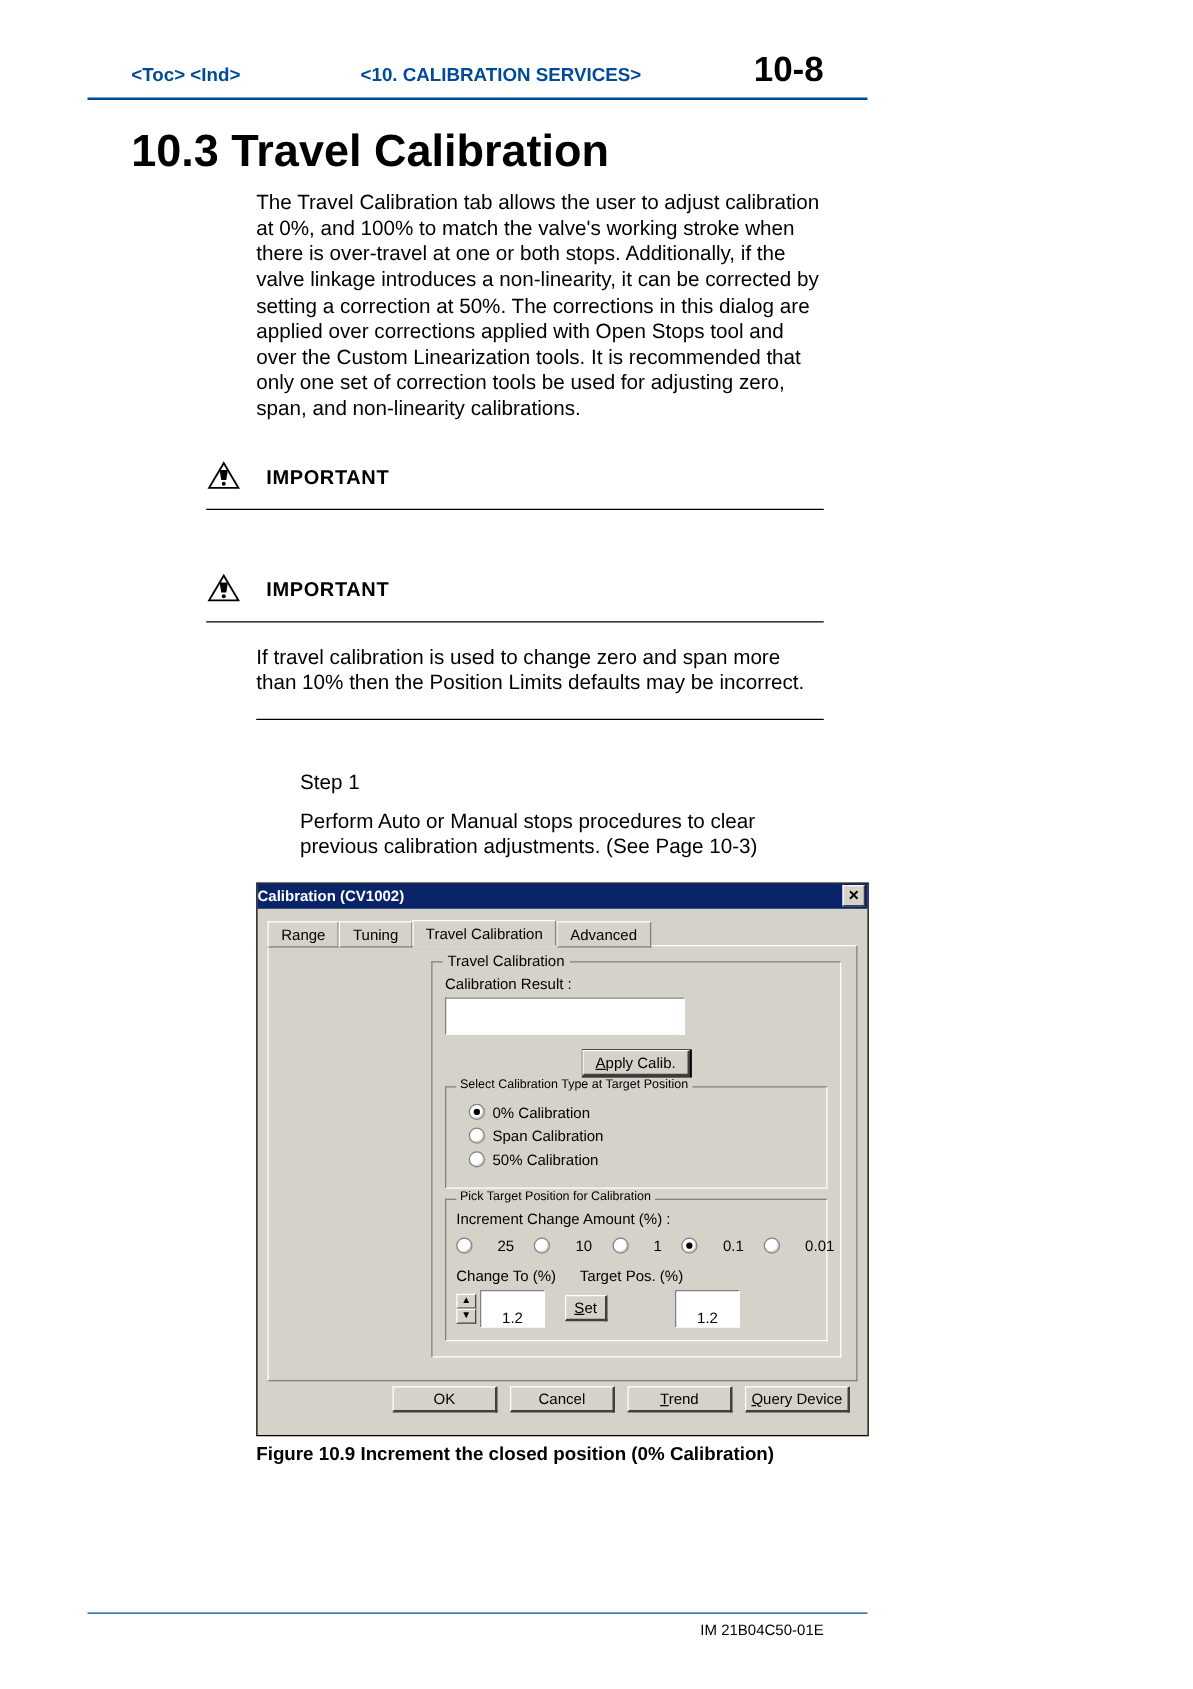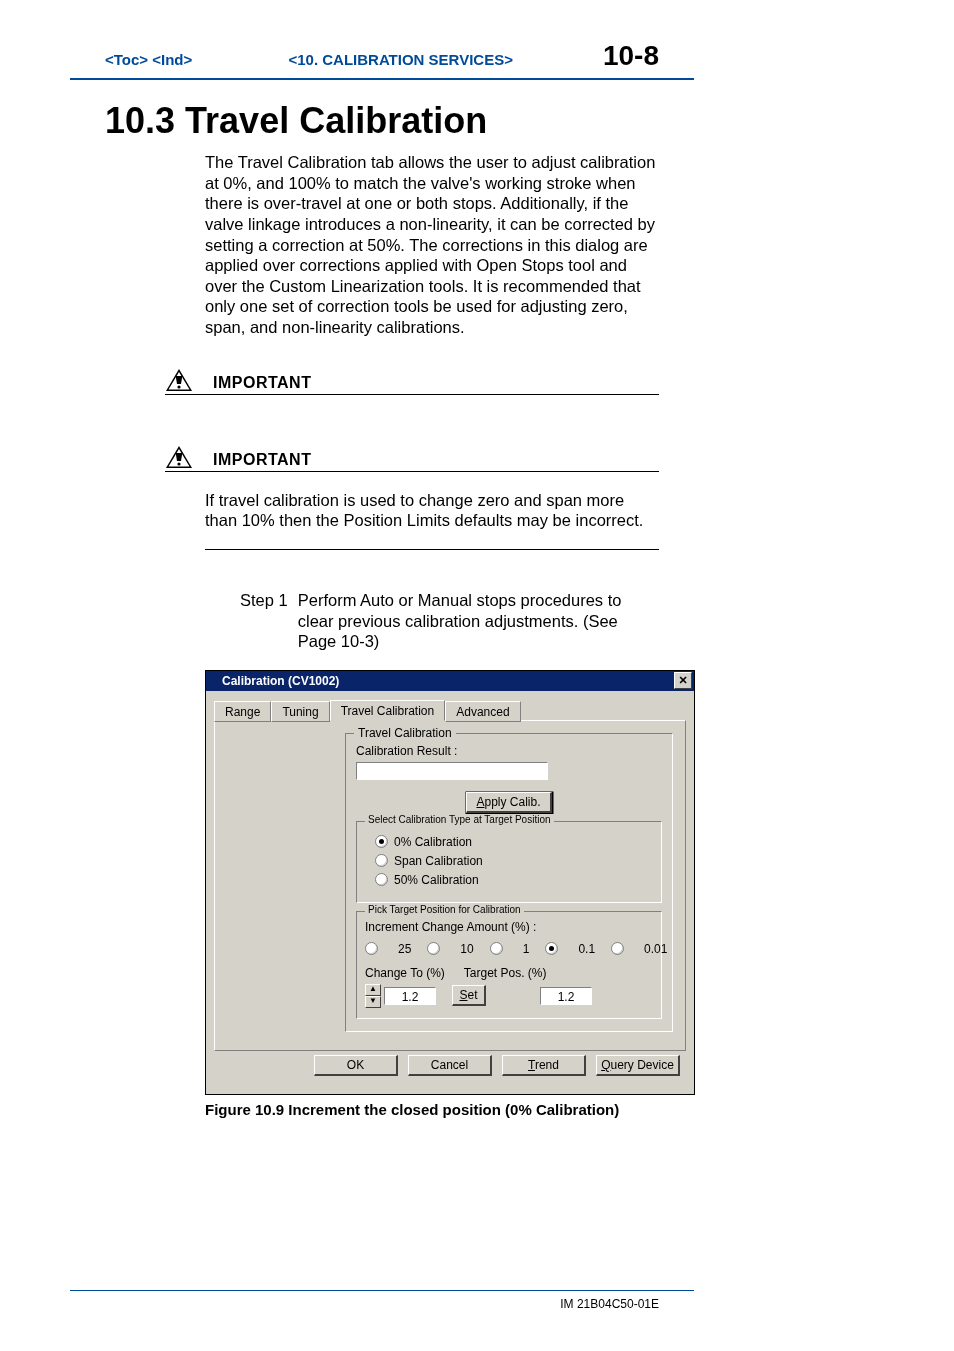--- a/index.html
+++ b/index.html
@@ -48,61 +48,62 @@
     line-height: 1.25;
   }
   .important-block {
     margin: 30px 35px 0 95px;
   }
   .important-head {
     display: flex;
     align-items: flex-end;
     gap: 20px;
     border-bottom: 1.5px solid #000;
-    padding-bottom: 2px;
+    padding-bottom: 15px;
   }
   .important-label {
     font-weight: bold;
     font-size: 16px;
     letter-spacing: 0.5px;
   }
   .warn-triangle svg { display:block; }
   .important-text {
     margin: 18px 0 0 40px;
     font-size: 16.5px;
     line-height: 1.25;
     padding-bottom: 18px;
     border-bottom: 1.5px solid #000;
   }
   .step-row {
     margin: 40px 35px 0 170px;
     font-size: 16.5px;
     display: flex;
     gap: 10px;
     line-height: 1.25;
+    flex-direction: column;
   }
   .step-label { flex-shrink: 0; }
   
   .dialog {
     width: 488px;
     margin: 18px 0 0 135px;
     border: 1px solid #000;
     font-family: "Tahoma", "MS Sans Serif", sans-serif;
     font-size: 12px;
     background: #d5d2c9;
   }
   .titlebar {
     display: flex;
     justify-content: space-between;
     align-items: center;
     height: 20px;
     background: #0a246a;
     color: #fff;
     font-weight: bold;
-    padding-left: 16px;
+    padding-left: 0;
   }
   .close-btn {
     width: 16px; height: 15px;
     background: #d5d2c9;
     color:#000;
     border-top:1px solid #fff; border-left:1px solid #fff;
     border-right:1px solid #404040; border-bottom:1px solid #404040;
     font-size: 11px; font-weight:bold;
     display:flex; align-items:center; justify-content:center;
     margin-right:2px;
@@ -149,21 +150,21 @@
   }
   .sub-title {
     position:absolute; top:-8px; left:8px;
     background:#d5d2c9; padding:0 3px; font-size:10px;
   }
   .field-label { font-size:12px; }
   .sunken-input {
     border-top:1px solid #808080; border-left:1px solid #808080;
     border-right:1px solid #fff; border-bottom:1px solid #fff;
     background:#fff; height:18px;
-    padding:2px 4px; font-size:12px; box-sizing:border-box;
+    padding:14px 4px; font-size:12px; box-sizing:border-box;
   }
   .calres-input { width: 192px; display:block; margin-top:4px; }
   .btn {
     background:#d5d2c9;
     border-top:1px solid #fff; border-left:1px solid #fff;
     border-right:2px solid #404040; border-bottom:2px solid #404040;
     padding:2px 0; font-size:12px; text-align:center;
     box-sizing:border-box;
   }
   .apply-btn { width:86px; margin:12px auto 4px auto; box-shadow: 0.5px 0.5px 0 1px #000; }

